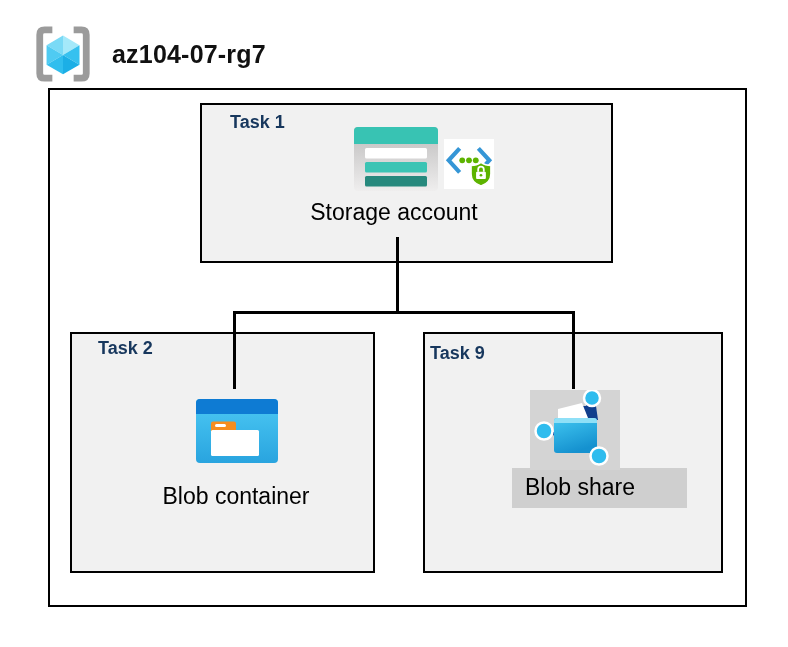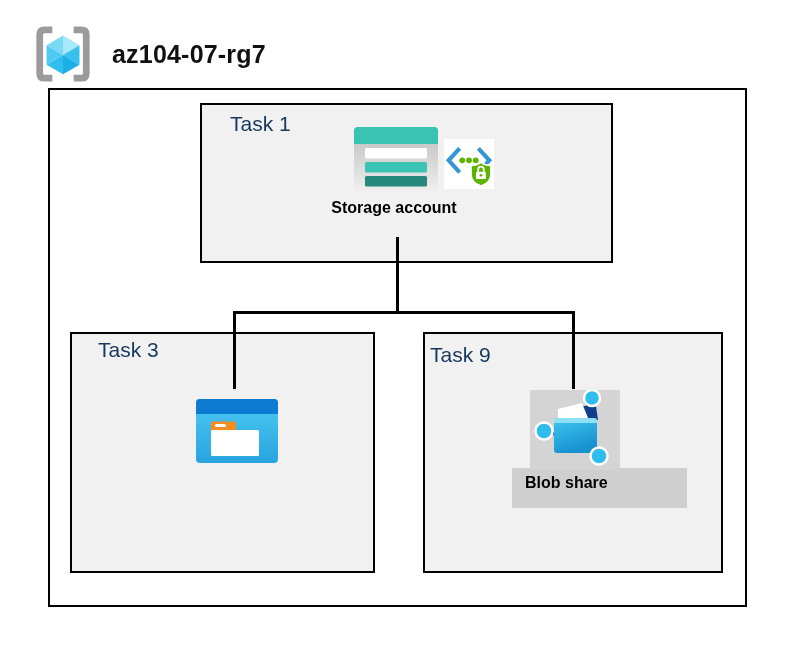--- a/index.html
+++ b/index.html
@@ -9,38 +9,38 @@
   }
   .abs{position:absolute;}
   
   .rg-title{left:112px;top:40px;font-size:25px;font-weight:700;color:#111;letter-spacing:0.2px;}
   
   .outer-box{left:48px;top:88px;width:699px;height:519px;border:2.5px solid #000;background:#fff;box-sizing:border-box;}
   .task-box{border:2.5px solid #000;background:#F1F1F1;box-sizing:border-box;}
   .task1{left:200px;top:103px;width:413px;height:160px;}
   .task2{left:70px;top:332px;width:305px;height:241px;}
   .task3{left:423px;top:332px;width:300px;height:241px;}
-  .task-label{font-size:21px;font-weight:400;color:#17375D;}
+  .task-label{font-size:18px;font-weight:700;color:#17375D;}
   .t1l{left:230px;top:112px;}
   .t2l{left:98px;top:338px;}
   .t3l{left:430px;top:343px;}
   
   .line{background:#000;}
   .v-center{left:396px;top:237px;width:2.5px;height:76px;}
   .h-branch{left:233px;top:311px;width:342px;height:2.5px;}
   .v-left{left:233px;top:311px;width:2.5px;height:78px;}
   .v-right{left:572px;top:311px;width:2.5px;height:78px;}
   
   .storage-icon{left:354px;top:127px;}
   .sas-icon{left:444px;top:139px;}
   .blob-icon{left:196px;top:399px;}
   .fs-band{left:512px;top:468px;width:175px;height:40px;background:#CFCFCF;}
   .fs-box{left:530px;top:390px;width:90px;height:80px;background:#D4D4D4;}
   
-  .caption{font-size:16px;font-weight:700;color:#000;white-space:nowrap;}
+  .caption{font-size:23px;font-weight:400;color:#000;white-space:nowrap;}
   .cap-storage{left:394px;top:199px;transform:translateX(-50%);}
   .cap-blob{left:236px;top:483px;transform:translateX(-50%);}
   .cap-file{left:525px;top:474px;}
 </style>
 </head>
 <body>
 
 <div class="stage">
 
   <svg class="abs" style="left:32px;top:22px" width="62" height="64" viewBox="0 0 64 64">
@@ -55,21 +55,21 @@
   </svg>
   <div class="abs rg-title">az104-07-rg7</div>
 
   <div class="abs outer-box"></div>
 
   <div class="abs task-box task1"></div>
   <div class="abs task-box task2"></div>
   <div class="abs task-box task3"></div>
 
   <div class="abs task-label t1l">Task 1</div>
-  <div class="abs task-label t2l">Task 3</div>
+  <div class="abs task-label t2l">Task 2</div>
   <div class="abs task-label t3l">Task 9</div>
 
   <div class="abs line v-center"></div>
   <div class="abs line h-branch"></div>
   <div class="abs line v-left"></div>
   <div class="abs line v-right"></div>
 
   <svg class="abs storage-icon" width="84" height="64" viewBox="0 0 84 64">
     <defs>
       <linearGradient id="gg" x1="0" y1="0" x2="0" y2="1">
@@ -104,20 +104,21 @@
         <stop offset="0" stop-color="#4CC9F4"></stop>
           <stop offset="1" stop-color="#29A4DF"></stop>
       </linearGradient>
     </defs>
     <rect x="0" y="0" width="82" height="64" rx="4" fill="url(#bg)"></rect>
     <path d="M4 0 h74 a4 4 0 0 1 4 4 v11 h-82 v-11 a4 4 0 0 1 4 -4 z" fill="#0E7BD3"></path>
     <rect x="15" y="22.5" width="25" height="11" rx="2" fill="#F68D1E"></rect>
     <rect x="19" y="25" width="11" height="3" rx="1.5" fill="#FFFFFF"></rect>
     <rect x="15" y="31" width="48" height="26" rx="1.5" fill="#FFFFFF"></rect>
   </svg>
+  <div class="abs caption cap-blob">Blob container</div>
 
   <div class="abs fs-band"></div>
   <div class="abs fs-box">
     <svg width="90" height="80" viewBox="0 0 90 80">
       <defs>
         <linearGradient id="fg" x1="0" y1="0" x2="0.4" y2="1">
           <stop offset="0" stop-color="#41C7F1"></stop>
             <stop offset="1" stop-color="#1591CF"></stop>
         </linearGradient>
       </defs>

